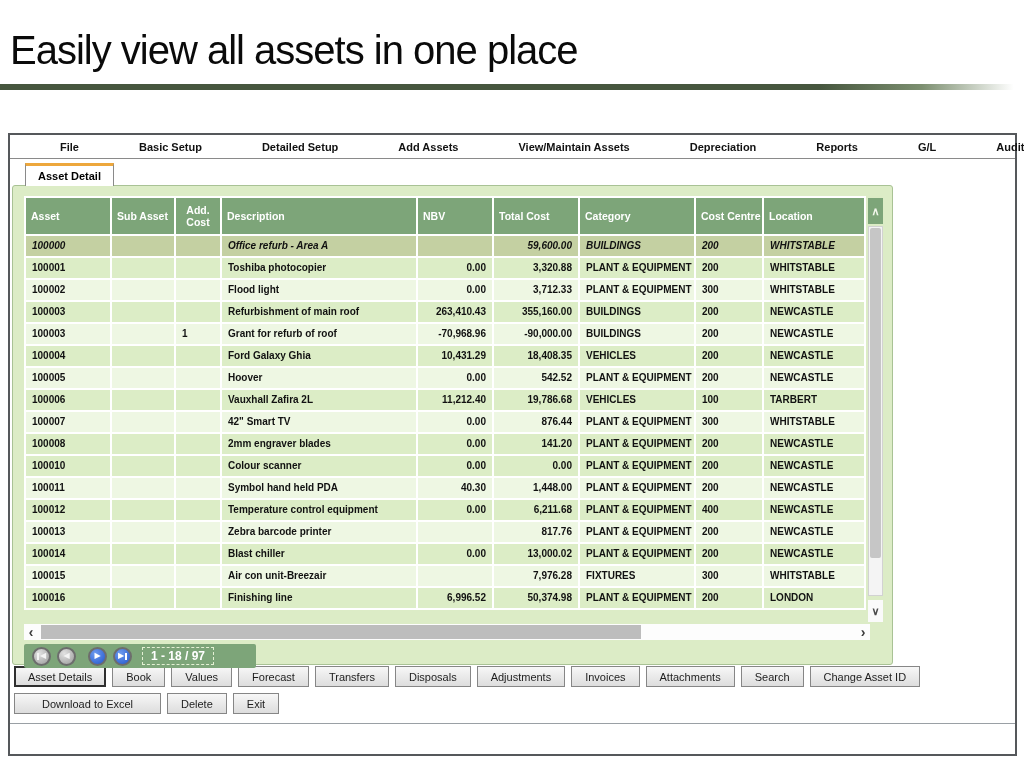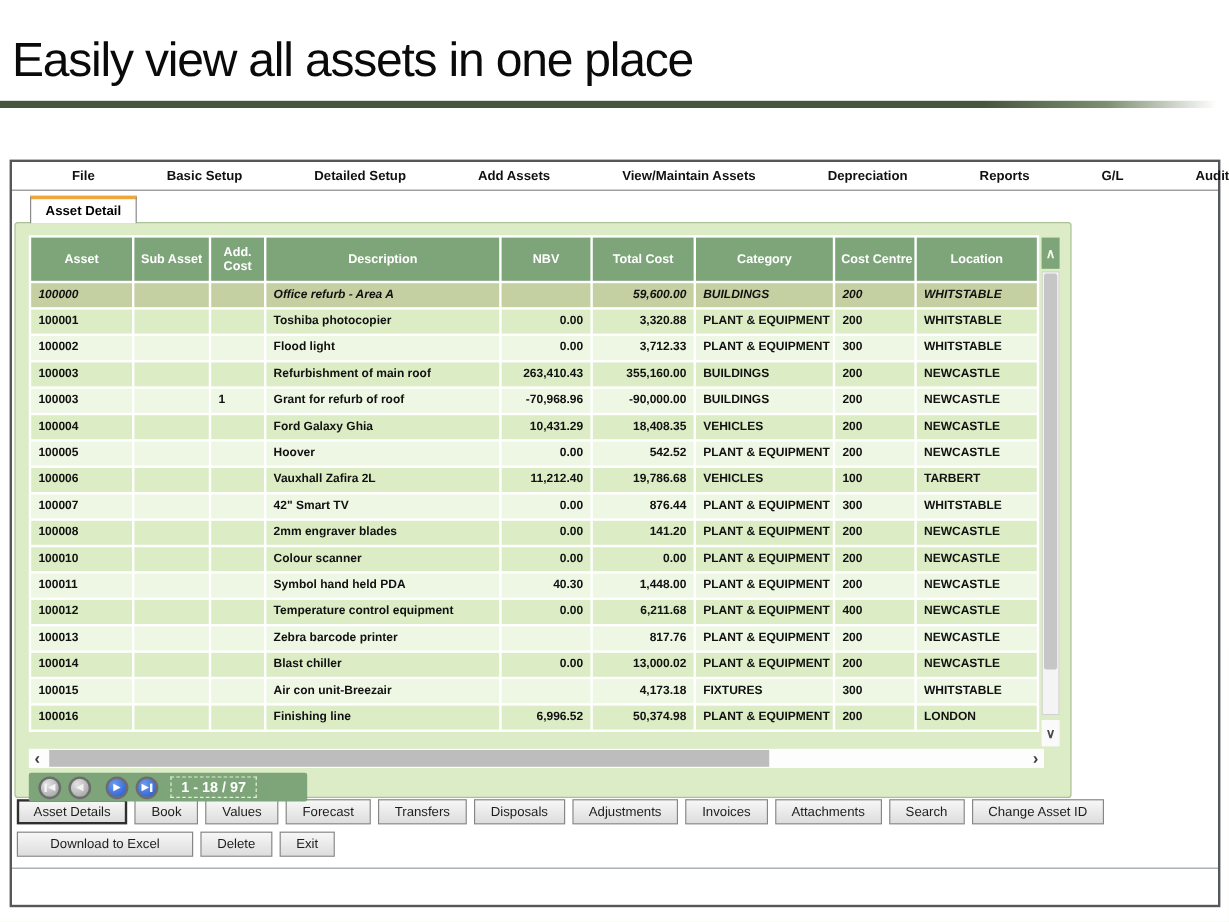--- a/index.html
+++ b/index.html
@@ -22,21 +22,21 @@
 
   
   .tab { position:absolute; left:15px; top:28px; height:23px; padding:0 12px; background:#fff; border:1px solid #8a8a8a; border-bottom:none; border-top:3px solid #eda73c; font-size:11px; font-weight:700; display:flex; align-items:center; z-index:3; }
 
   
   .panel { position:absolute; left:2px; top:50px; width:881px; height:480px; background:#dcecc6; border:1px solid #a9c295; border-radius:3px; z-index:1; }
 
   
   .grid-wrap { position:absolute; left:11px; top:10px; width:842px; background:#fff; }
   table.grid { border-collapse:separate; border-spacing:2px; table-layout:fixed; width:842px; background:#fff; }
-  table.grid th { background:#7da579; color:#fff; font-size:10.5px; font-weight:700; text-align:center; padding:12px 5px; height:26px; line-height:12px; vertical-align:middle; overflow:hidden; white-space:nowrap; }
+  table.grid th { background:#7da579; color:#fff; font-size:10.5px; font-weight:700; text-align:left; padding:12px 5px; height:26px; line-height:12px; vertical-align:middle; overflow:hidden; white-space:nowrap; }
   table.grid th.wrap { white-space:normal; text-align:center; padding:0 2px; }
   table.grid td { height:20px; font-size:10px; font-weight:700; color:#111; padding:0 6px; line-height:20px; white-space:nowrap; overflow:hidden; }
   table.grid td.num { text-align:right; }
   tr.sel td { background:#c4d0a2;font-style:italic; }
   tr.med td { background:#dcedc6; }
   tr.lig td { background:#eef7e3; }
   .c0{width:84px}.c1{width:62px}.c2{width:44px}.c3{width:194px}.c4{width:74px}.c5{width:84px}.c6{width:114px}.c7{width:66px}.c8{width:auto}
 
   
   .vscroll { position:absolute; left:855px; top:10px; width:15px; height:426px; }
@@ -284,21 +284,21 @@
                 <td class="c6">PLANT &amp; EQUIPMENT</td>
                 <td class="c7">200</td>
                 <td class="c8">NEWCASTLE</td>
               </tr>
               <tr class="lig">
                 <td class="c0">100015</td>
                 <td class="c1"></td>
                 <td class="c2"></td>
                 <td class="c3">Air con unit-Breezair</td>
                 <td class="c4 num"></td>
-                <td class="c5 num">4,173.18</td>
+                <td class="c5 num">7,976.28</td>
                 <td class="c6">FIXTURES</td>
                 <td class="c7">300</td>
                 <td class="c8">WHITSTABLE</td>
               </tr>
               <tr class="med">
                 <td class="c0">100016</td>
                 <td class="c1"></td>
                 <td class="c2"></td>
                 <td class="c3">Finishing line</td>
                 <td class="c4 num">6,996.52</td>

